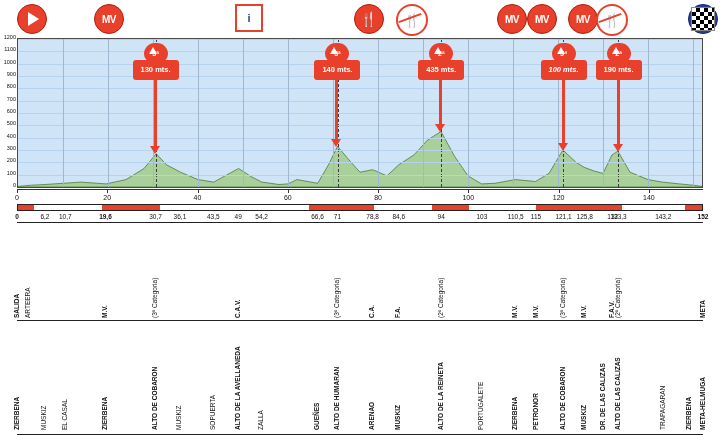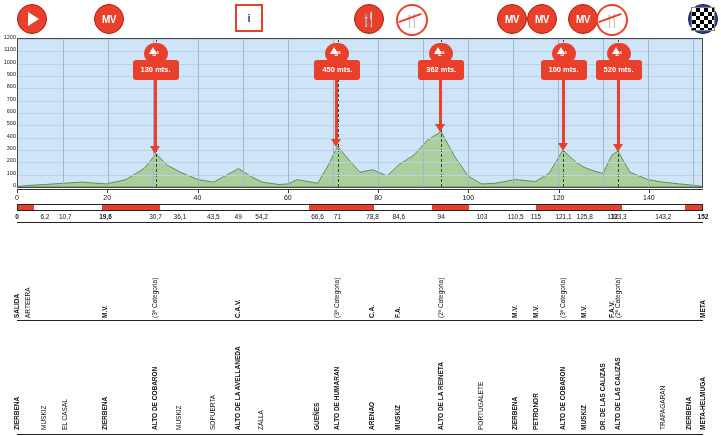--- a/index.html
+++ b/index.html
@@ -192,45 +192,45 @@
           <span class="cat">3ª</span>
         </div>
         <div class="bub">130 mts.</div>
         <div class="stem" style="height: 66.25px;"></div>
         <div class="tipv" style="top: 86.25px;"></div>
       </div>
       <div class="flagm" style="left: 314.434px; top: 60px;">
         <div class="head">
           <span class="cat">3ª</span>
         </div>
-        <div class="bub">450 mts.</div>
+        <div class="bub">140 mts.</div>
         <div class="stem" style="height: 58.75px;"></div>
         <div class="tipv" style="top: 78.75px;"></div>
       </div>
       <div class="flagm" style="left: 418.237px; top: 60px;">
         <div class="head">
           <span class="cat">2ª</span>
         </div>
-        <div class="bub">362 mts.</div>
+        <div class="bub">435 mts.</div>
         <div class="stem" style="height: 43.75px;"></div>
         <div class="tipv" style="top: 63.75px;"></div>
       </div>
-      <div class="flagm" style="left: 540.543px; top: 60px;">
+      <div class="flagm" style="left: 540.543px; top: 60px; font-style: italic;">
         <div class="head">
           <span class="cat">3ª</span>
         </div>
         <div class="bub">100 mts.</div>
         <div class="stem" style="height: 62.5px;"></div>
         <div class="tipv" style="top: 82.5px;"></div>
       </div>
       <div class="flagm" style="left: 595.604px; top: 60px;">
         <div class="head">
           <span class="cat">2ª</span>
         </div>
-        <div class="bub">520 mts.</div>
+        <div class="bub">190 mts.</div>
         <div class="stem" style="height: 63.75px;"></div>
         <div class="tipv" style="top: 83.75px;"></div>
       </div>
     </div>
 
   <div class="axis">
     <div class="line"></div>
     <div id="xticks">
         <div class="tk" style="left: 0px;"></div>
         <div class="lbl" style="left: 0px;">0</div>

